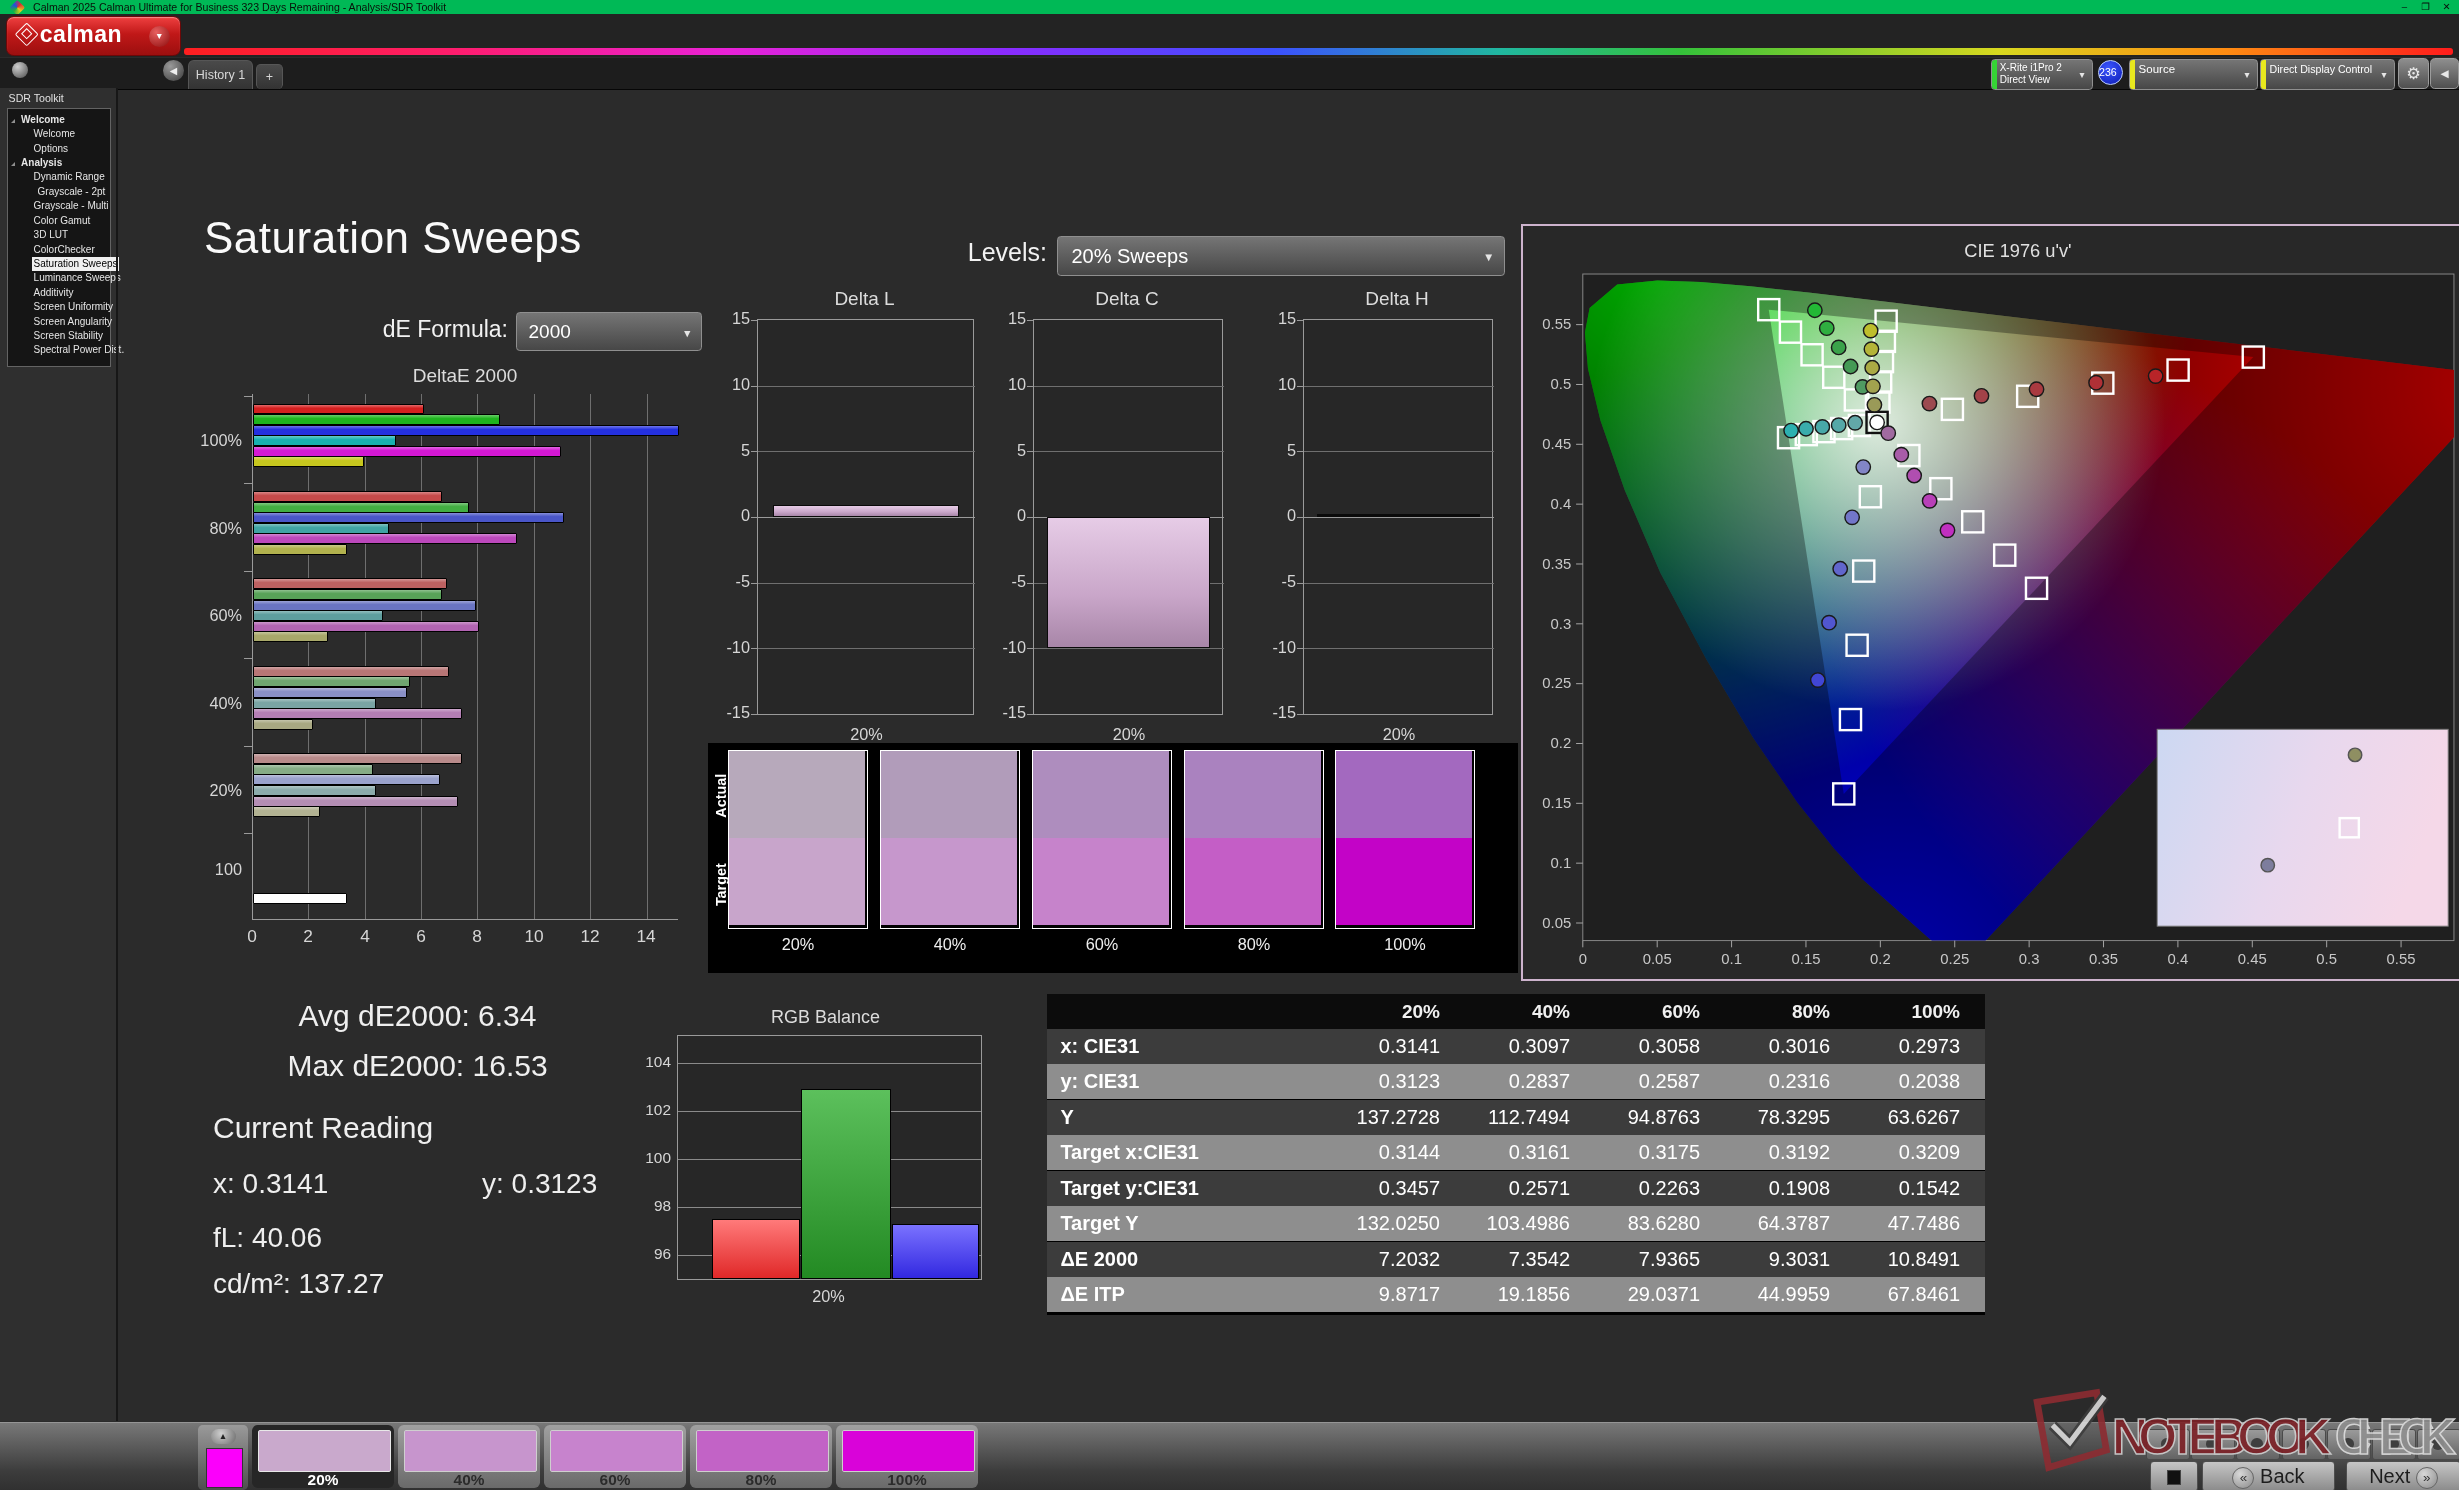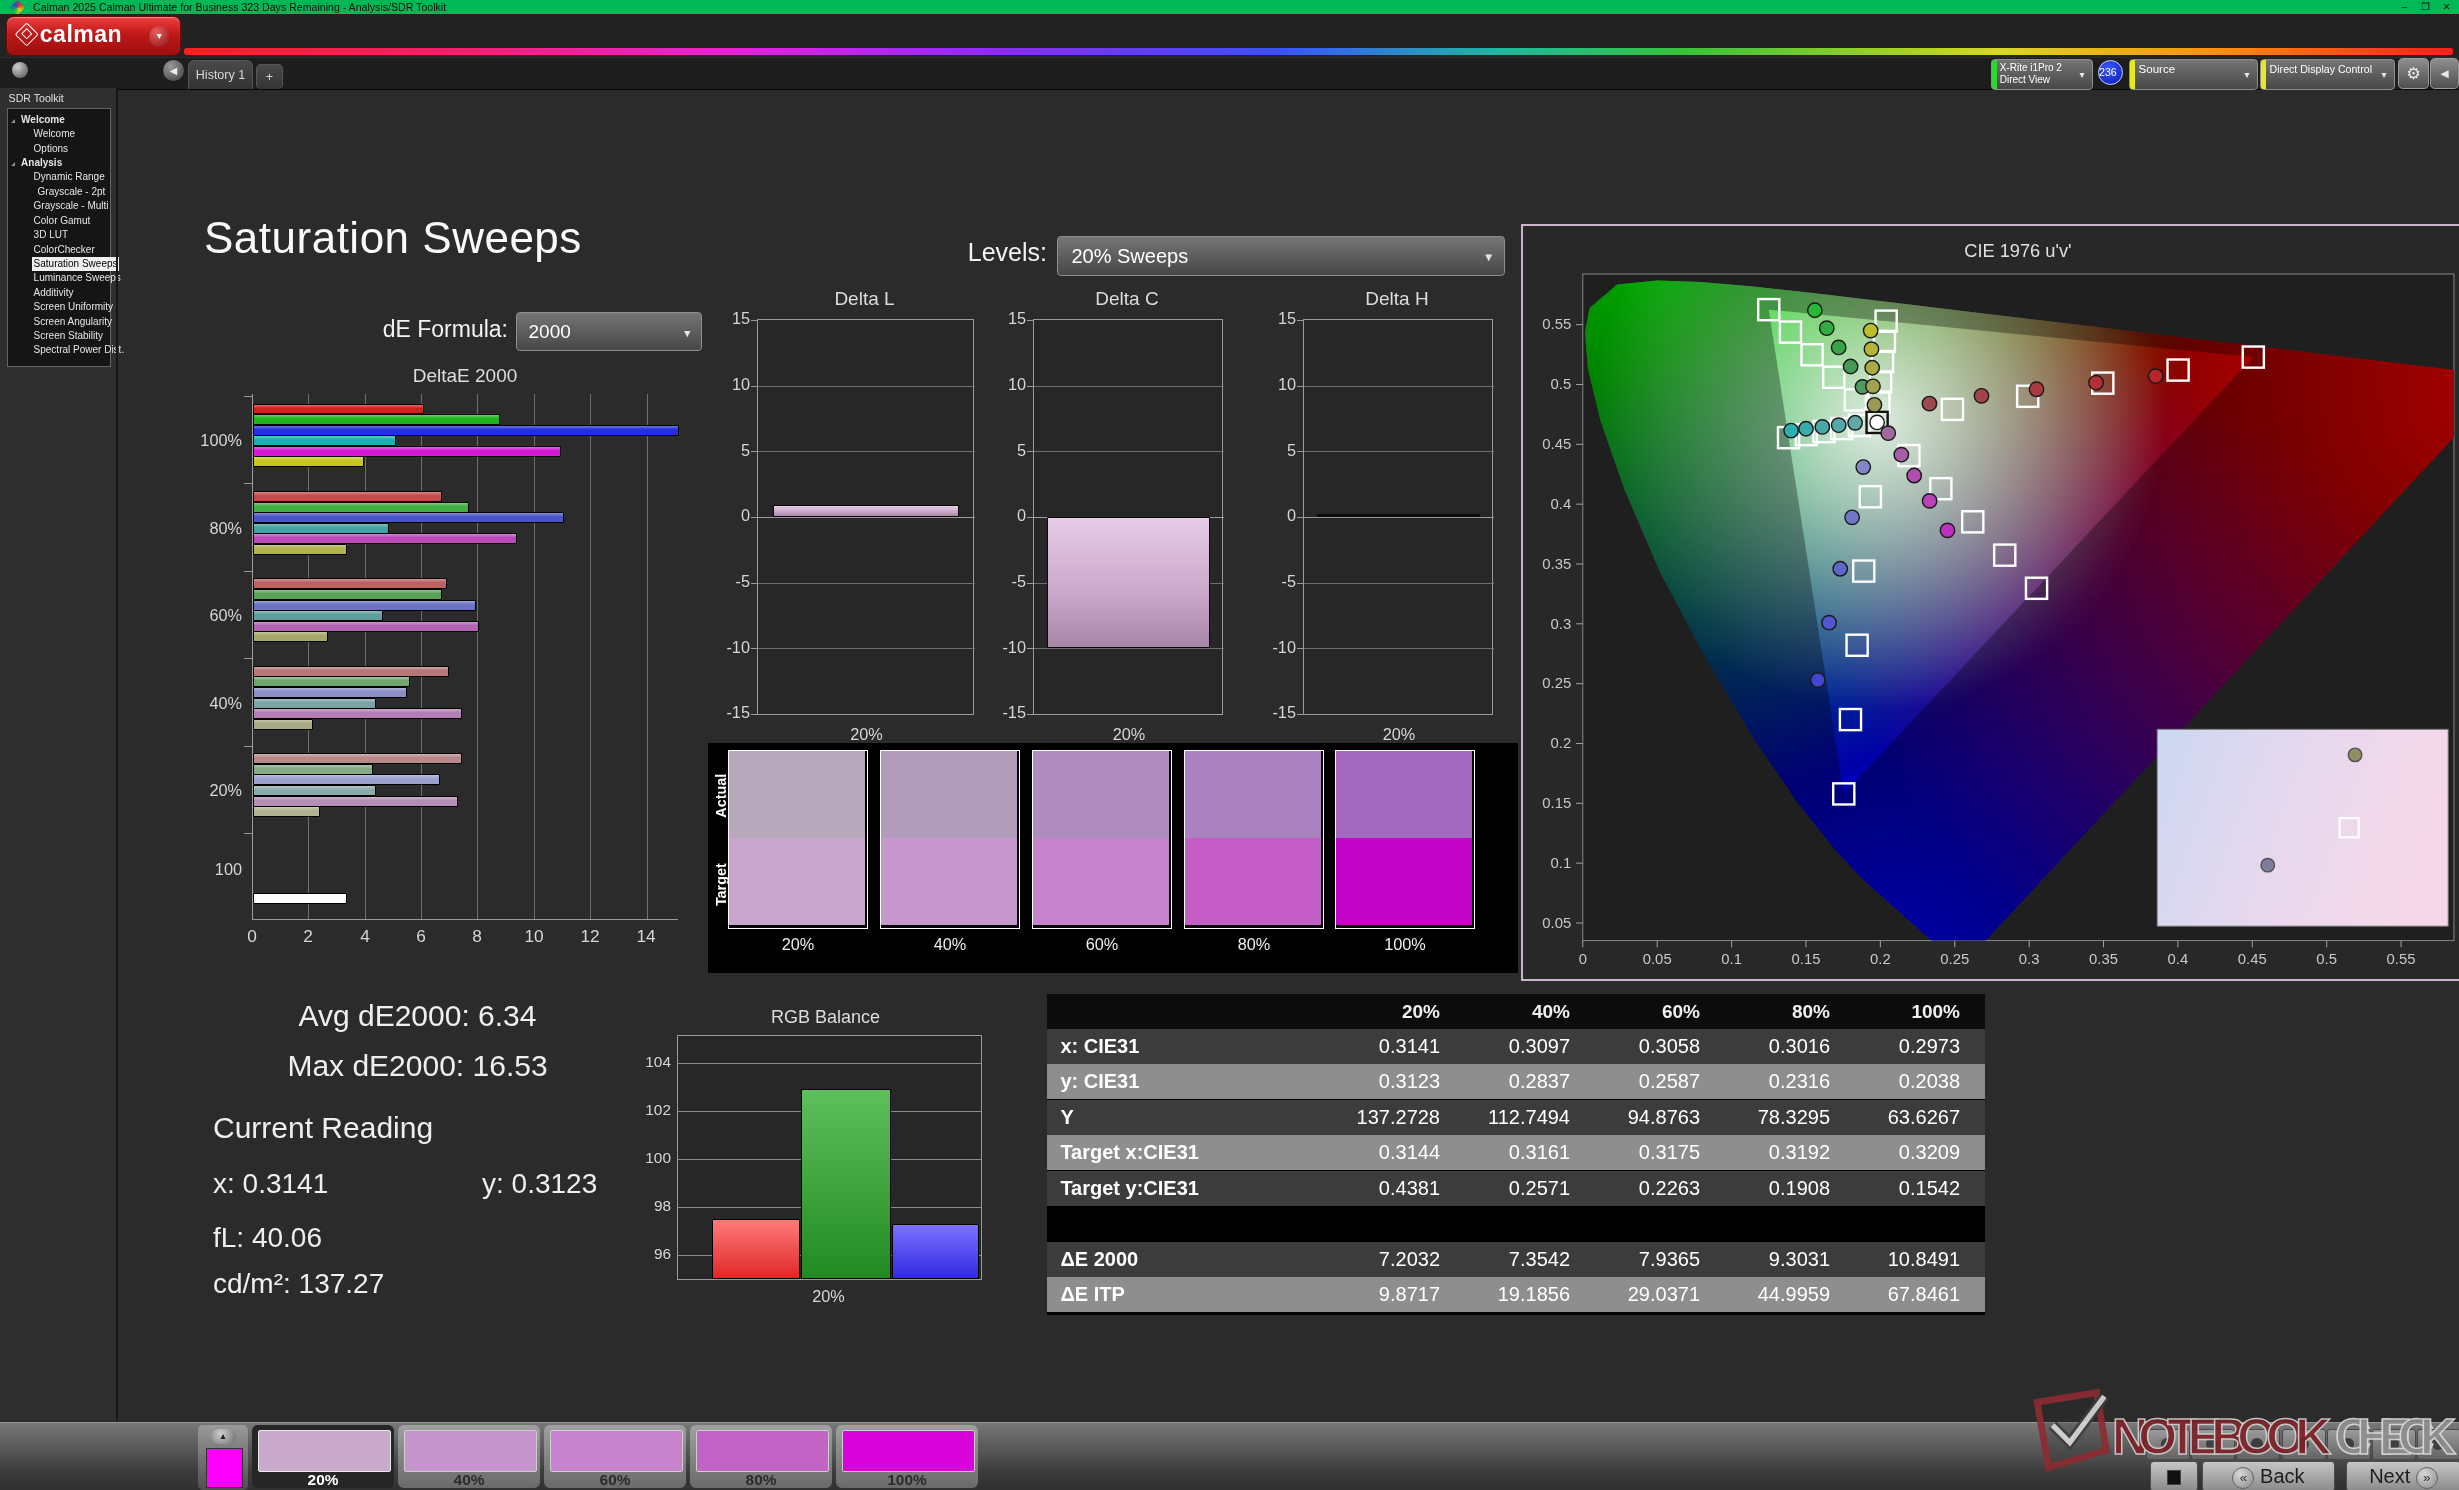--- a/index.html
+++ b/index.html
@@ -561,25 +561,33 @@
       <div style="position: absolute; left: 0px; top: 141px; width: 938px; height: 35px; display: flex; background: rgb(142, 142, 142); color: rgb(255, 255, 255); font-size: 20px; line-height: 35px; margin-bottom: 1px;">
         <div class="tbllabel">Target x:CIE31</div>
         <div class="tblcell">0.3144</div>
         <div class="tblcell">0.3161</div>
         <div class="tblcell">0.3175</div>
         <div class="tblcell">0.3192</div>
         <div class="tblcell">0.3209</div>
       </div>
       <div style="position: absolute; left: 0px; top: 177px; width: 938px; height: 35px; display: flex; background: rgb(60, 60, 60); color: rgb(255, 255, 255); font-size: 20px; line-height: 35px; margin-bottom: 1px;">
         <div class="tbllabel">Target y:CIE31</div>
-        <div class="tblcell">0.4381</div>
+        <div class="tblcell">0.3457</div>
         <div class="tblcell">0.2571</div>
         <div class="tblcell">0.2263</div>
         <div class="tblcell">0.1908</div>
         <div class="tblcell">0.1542</div>
+      </div>
+      <div style="position: absolute; left: 0px; top: 212px; width: 938px; height: 35px; display: flex; background: rgb(142, 142, 142); color: rgb(255, 255, 255); font-size: 20px; line-height: 35px; margin-bottom: 1px;">
+        <div class="tbllabel">Target Y</div>
+        <div class="tblcell">132.0250</div>
+        <div class="tblcell">103.4986</div>
+        <div class="tblcell">83.6280</div>
+        <div class="tblcell">64.3787</div>
+        <div class="tblcell">47.7486</div>
       </div>
       <div style="position: absolute; left: 0px; top: 248px; width: 938px; height: 35px; display: flex; background: rgb(60, 60, 60); color: rgb(255, 255, 255); font-size: 20px; line-height: 35px; margin-bottom: 1px;">
         <div class="tbllabel">ΔE 2000</div>
         <div class="tblcell">7.2032</div>
         <div class="tblcell">7.3542</div>
         <div class="tblcell">7.9365</div>
         <div class="tblcell">9.3031</div>
         <div class="tblcell">10.8491</div>
       </div>
       <div style="position: absolute; left: 0px; top: 283px; width: 938px; height: 35px; display: flex; background: rgb(142, 142, 142); color: rgb(255, 255, 255); font-size: 20px; line-height: 35px; margin-bottom: 1px;">

